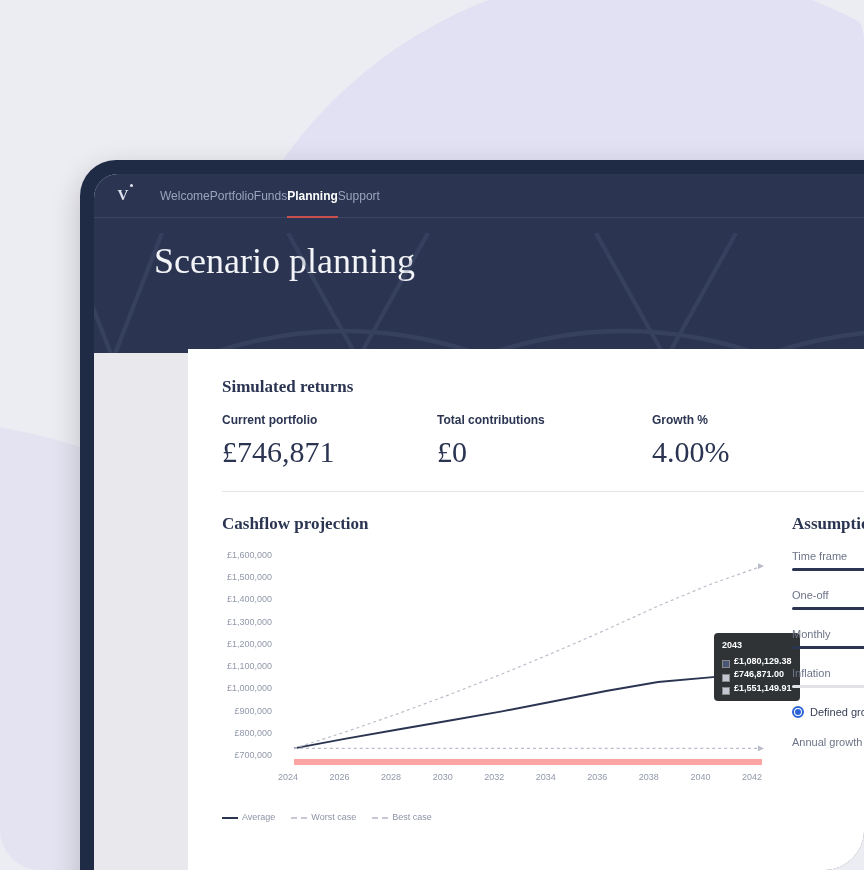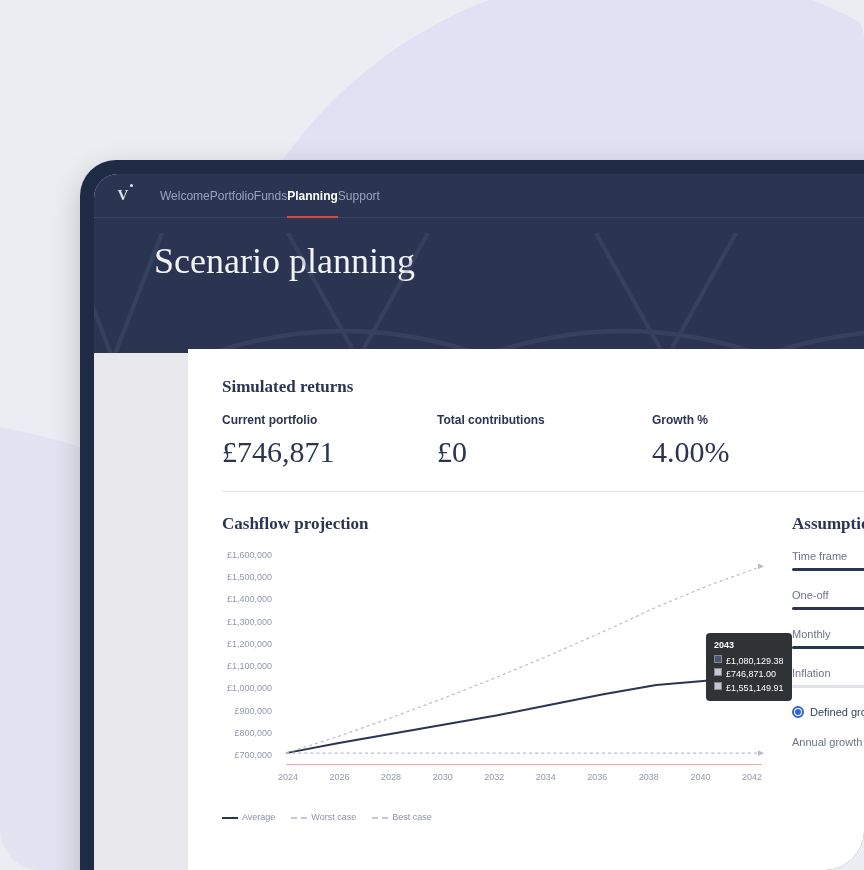--- a/index.html
+++ b/index.html
@@ -166,23 +166,23 @@
     left: 0; top: 0;
     width: 50px;
     height: 210px;
     display: flex;
     flex-direction: column;
     justify-content: space-between;
     text-align: right;
   }
   .plot {
     position: absolute;
-    left: 64px; right: 0; top: 5px;
+    left: 72px; right: 0; top: 5px;
     height: 210px;
-    border-bottom: 1px solid #fca5a5;
+    border-bottom: 6px solid #fca5a5;
   }
   .x-labels {
     position: absolute;
     left: 56px; right: 0;
     top: 222px;
     display: flex;
     justify-content: space-between;
   }
   svg.lines { position: absolute; inset: 0; width: 100%; height: 100%; overflow: visible; }
 
@@ -192,21 +192,21 @@
     color: #fff;
     border-radius: 4px;
     padding: 6px 8px;
     font-size: 9px;
     left: 420px;
     top: 78px;
     min-width: 80px;
     line-height: 1.5;
   }
   .tooltip-title { font-weight: 700; margin-bottom: 2px; font-size: 9px; }
-  .tt-row { display: flex; align-items: flex-start; gap: 4px; }
+  .tt-row { display: flex; align-items: flex-end; gap: 4px; font-weight: bold; }
   .tt-sw { width: 8px; height: 8px; border: 1px solid #888; display: inline-block; }
 
   .legend {
     display: flex;
     gap: 16px;
     font-size: 9px;
     color: #8e94a5;
     margin-top: 12px;
     align-items: center;
   }

